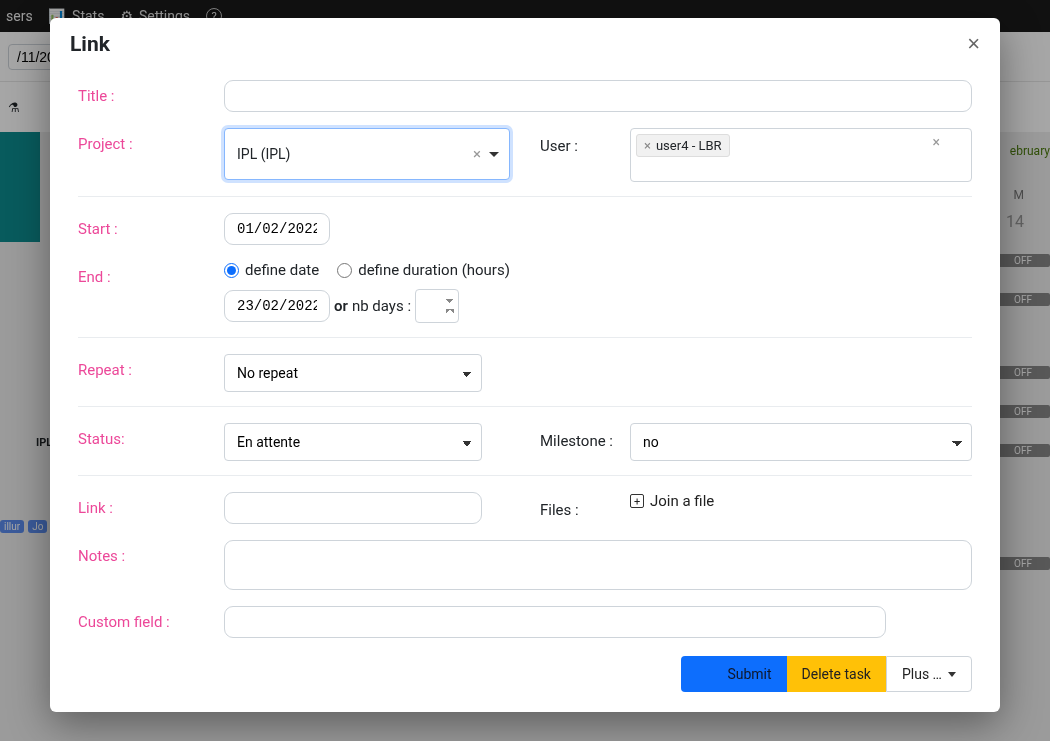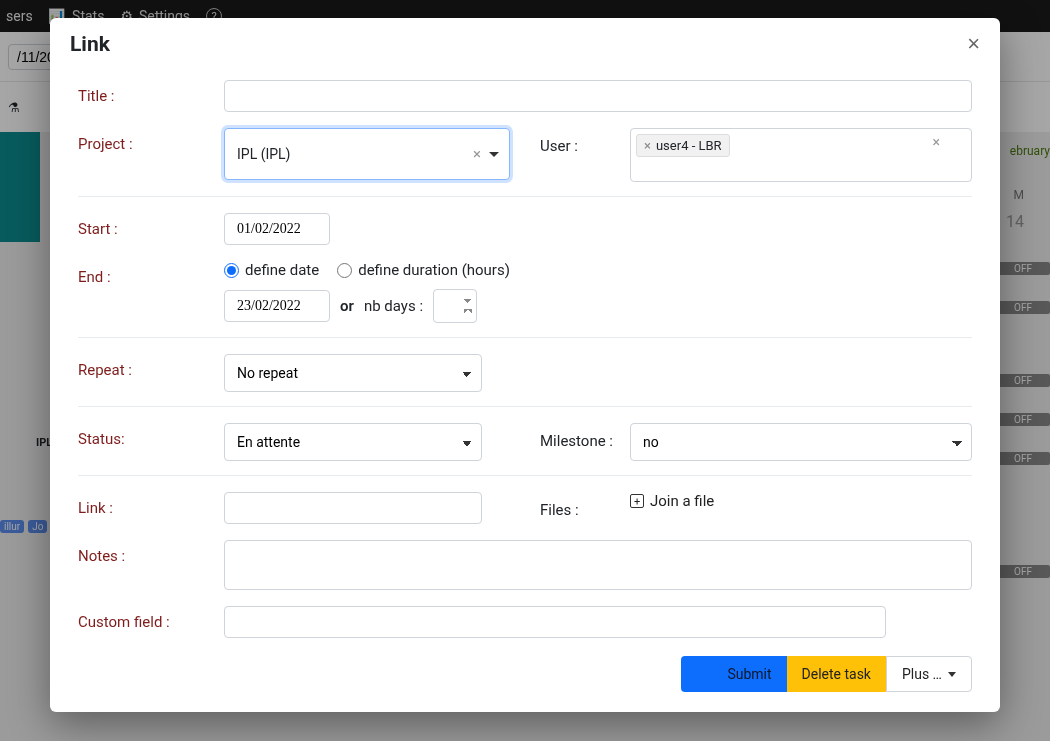--- a/index.html
+++ b/index.html
@@ -6,45 +6,45 @@
   body { font-family: -apple-system, "Segoe UI", Roboto, Arial, sans-serif; font-size: 14px; color: #212529; background: #1a1a1a; width: 1050px; height: 741px; overflow: hidden; position: relative; }
   
   
   .bg-topbar { background: #1b1b1b; color: #ddd; height: 32px; display: flex; align-items: center; padding: 16px 6px; gap: 16px; }
   .bg-topbar .item { display: flex; align-items: center; gap: 6px; font-size: 14px; color: #eee; }
   .bg-secondary { background: #fff; height: 50px; border-bottom: 1px solid #e6e6e6; display:flex; align-items:center; padding:0 8px; gap:8px; }
   .bg-row3 { background: #fff; height: 50px; display:flex; align-items:center; padding:0 8px; gap:8px; }
   .bg-cal { background: #eee; height: 609px; position: relative; }
   .bg-date { border:1px solid #ced4da; border-radius:4px; padding:4px 8px; font-size:14px; width:100px; background:#fff; }
   .strip-right { position:absolute; right:0; top:0; width:60px; }
-  .off-badge { background:#888; color:#fff; font-size:10px; padding:1px 4px; border-radius:2px; margin:20px 0 26px auto; width:54px; text-align:center; }
+  .off-badge { background:#888; color:#fff; font-size:10px; padding:1px 4px; border-radius:2px; margin:12px 0 26px auto; width:54px; text-align:center; }
   .feb-label { position:absolute; right:0; top:12px; color:#4d7c0f; font-size:12px; }
   .m-label { position:absolute; right:26px; top:56px; color:#777; font-size:12px; }
   .d-label { position:absolute; right:26px; top:80px; color:#999; font-size:16px; }
   .teal-bar { position:absolute; left:0; top:0; width:40px; height:110px; background:#0d8d8f; }
   .ipl-bg { position:absolute; bottom:40px; display:flex; gap:40px; left:520px; }
   .ipl-chip { font-size:11px; font-weight:bold; }
   .tag-left { position:absolute; top:388px; left:0; display:flex; gap:4px; }
   .tag-left span { background:#5b8def; color:#fff; font-size:10px; padding:1px 4px; border-radius:3px; }
   .ipl-left { position:absolute; top:304px; left:36px; font-size:11px; font-weight:bold; }
 
   
   .modal-backdrop { position:absolute; inset:0; background:rgba(0,0,0,0.35); }
   .modal { position:absolute; top:18px; left:50%; transform:translateX(-50%); width:950px; background:#fff; border-radius:6px; box-shadow:0 12px 40px rgba(0,0,0,0.4); padding:0; }
   .modal-header { display:flex; justify-content:space-between; align-items:center; padding:14px 20px 8px; }
   .modal-title { font-size:21px; font-weight:700; }
   .close-btn { background:none; border:none; font-size:22px; color:#666; cursor:pointer; line-height:1; }
   .modal-body { padding:8px 28px 20px; }
   .form-row { display:flex; align-items:flex-start; padding:8px 0; }
   .form-row.divider { border-top:1px solid #e9ecef; margin-top:6px; padding-top:16px; }
-  .label-col { width:146px; flex-shrink:0; color:#7f1d1d; padding-top:7px; font-size:15px; }
+  .label-col { width:146px; flex-shrink:0; color:#ec4899; padding-top:7px; font-size:15px; }
   .field-col { flex:1; display:flex; align-items:center; gap:12px; flex-wrap:wrap; }
   .two-col { display:flex; width:100%; gap:30px; }
   .two-col > div { display:flex; flex:1; align-items:flex-start; }
-  .ctrl { border:1px solid #ced4da; border-radius:4px; padding:7px 12px; font-size:14px; background:#fff; width:100%; font-family:Liberation Serif, serif; }
+  .ctrl { border:1px solid #ced4da; border-radius:9px; padding:7px 12px; font-size:14px; background:#fff; width:100%; font-family:Liberation Mono, monospace; }
   .ctrl-narrow { width:106px; }
   .select-like { position:relative; border:1px solid #ced4da; border-radius:4px; background:#fff; height:52px; display:flex; align-items:center; padding:0 30px 0 12px; cursor:pointer; font-size:14px; min-width:258px; }
   .select-like.focused { border-color:#86b7fe; box-shadow:0 0 0 3px rgba(13,110,253,.2); }
   .select-like .clear { position:absolute; right:28px; color:#999; font-size:15px; cursor:pointer; }
   .select-like .caret { position:absolute; right:10px; width:0; height:0; border-left:5px solid transparent; border-right:5px solid transparent; border-top:5px solid #333; }
   .tag-input { border:1px solid #ced4da; border-radius:4px; background:#fff; min-height:54px; padding:5px; flex:1; display:flex; align-items:flex-start; flex-wrap:wrap; gap:4px; }
   .tag { background:#f1f1f1; border:1px solid #ddd; border-radius:3px; padding:3px 7px; font-size:13px; display:inline-flex; align-items:center; gap:5px; }
   .tag .x { color:#888; cursor:pointer; font-size:13px; }
   .plain-select { border:1px solid #ced4da; border-radius:4px; background:#fff; height:38px; padding:0 28px 0 12px; font-size:14px; cursor:pointer; appearance:none; position:relative; width:258px; font-family:inherit;
     background-image: linear-gradient(45deg, transparent 50%, #333 50%), linear-gradient(135deg, #333 50%, transparent 50%);
@@ -174,21 +174,21 @@
         <div class="radio-group">
           <label class="radio-item">
             <input type="radio" name="endmode" checked="" style="">
             <span>define date</span>
           </label>
           <label class="radio-item">
             <input type="radio" name="endmode" style="">
             <span>define duration (hours)</span>
           </label>
         </div>
-        <div style="display:flex; align-items:center; gap:10px;">
+        <div style="display:flex; align-items:center; gap:4px;">
           <input class="ctrl ctrl-narrow" value="23/02/2022" style="">
           <span class="inline-lbl" style="font-weight:600;">or</span>
           <span class="inline-lbl">nb days :</span>
           <input class="spinner" value="" style="">
         </div>
       </div>
     </div>
 
     <div class="form-row divider">
       <div class="label-col">Repeat :</div>

